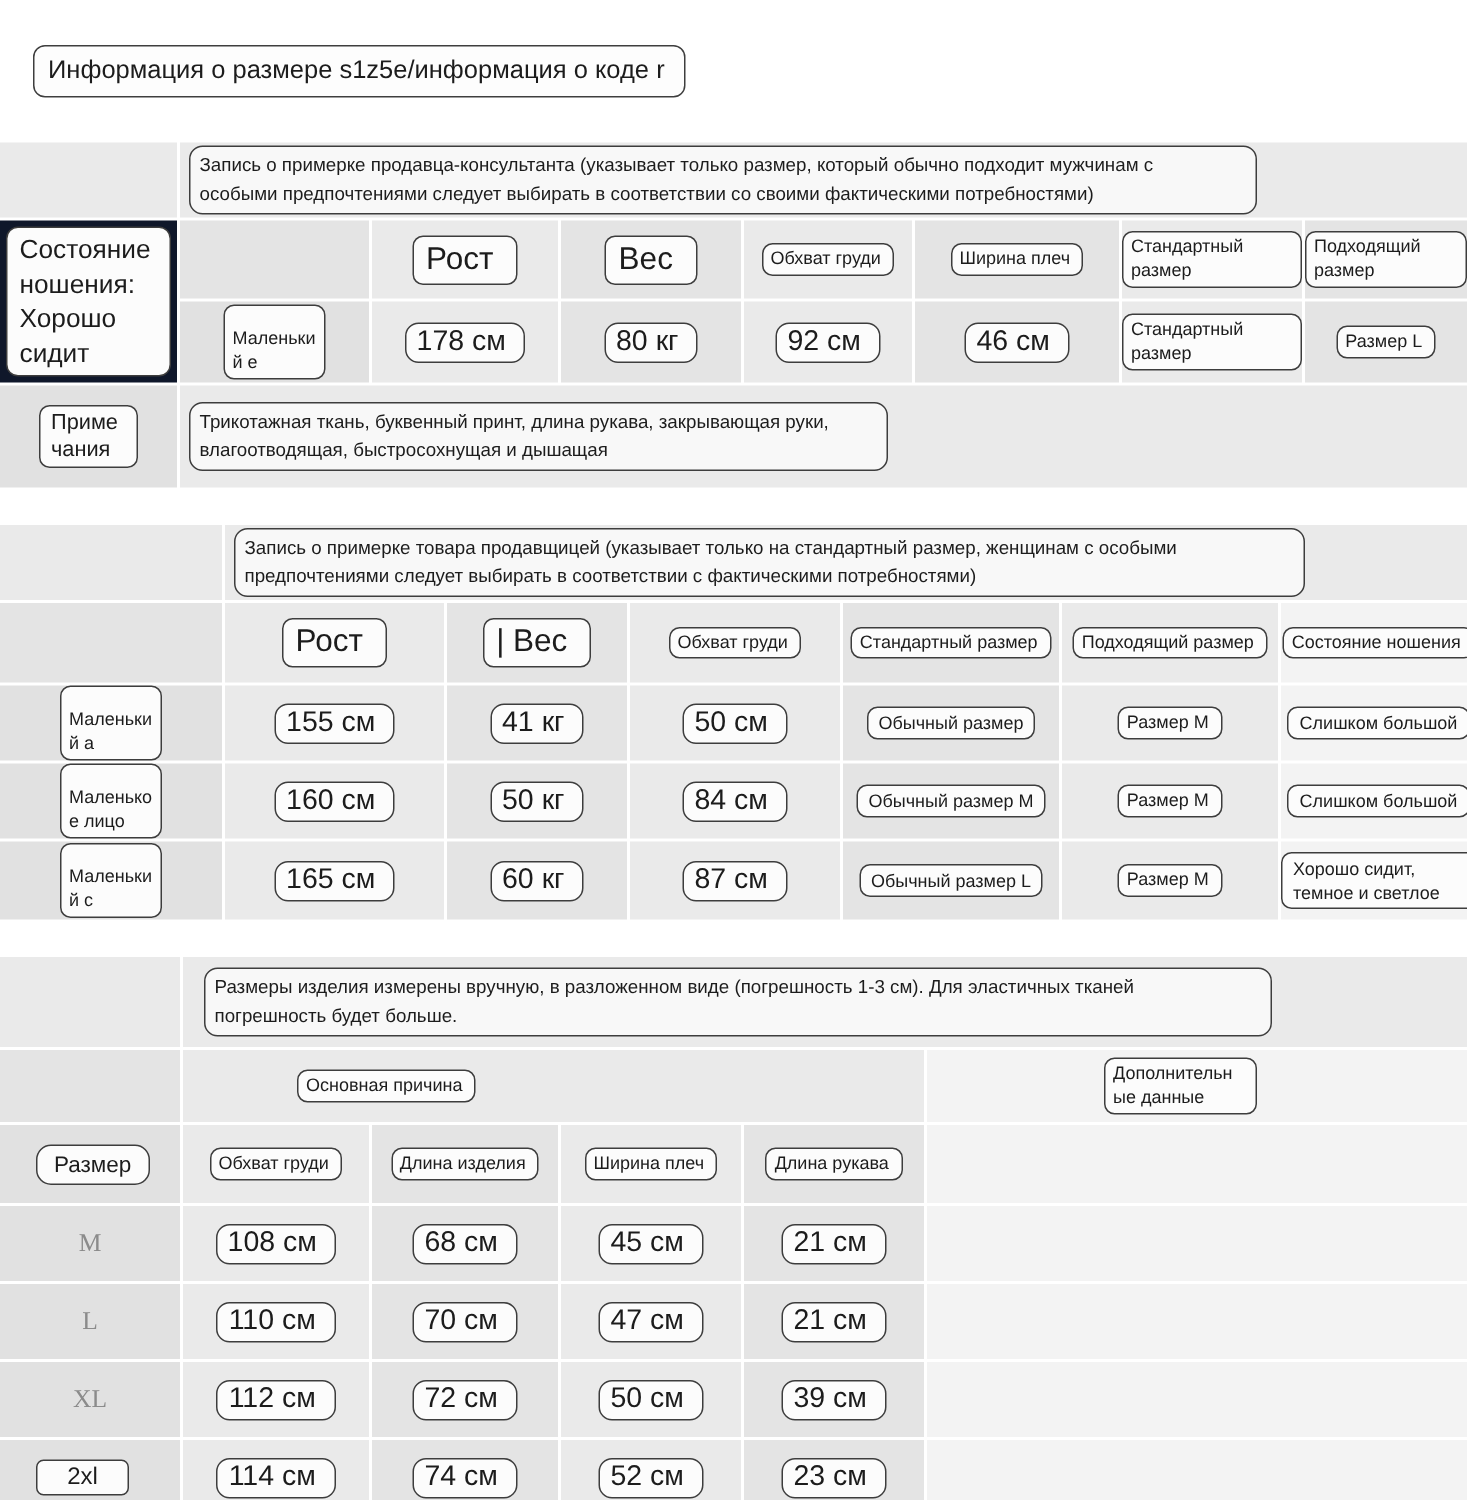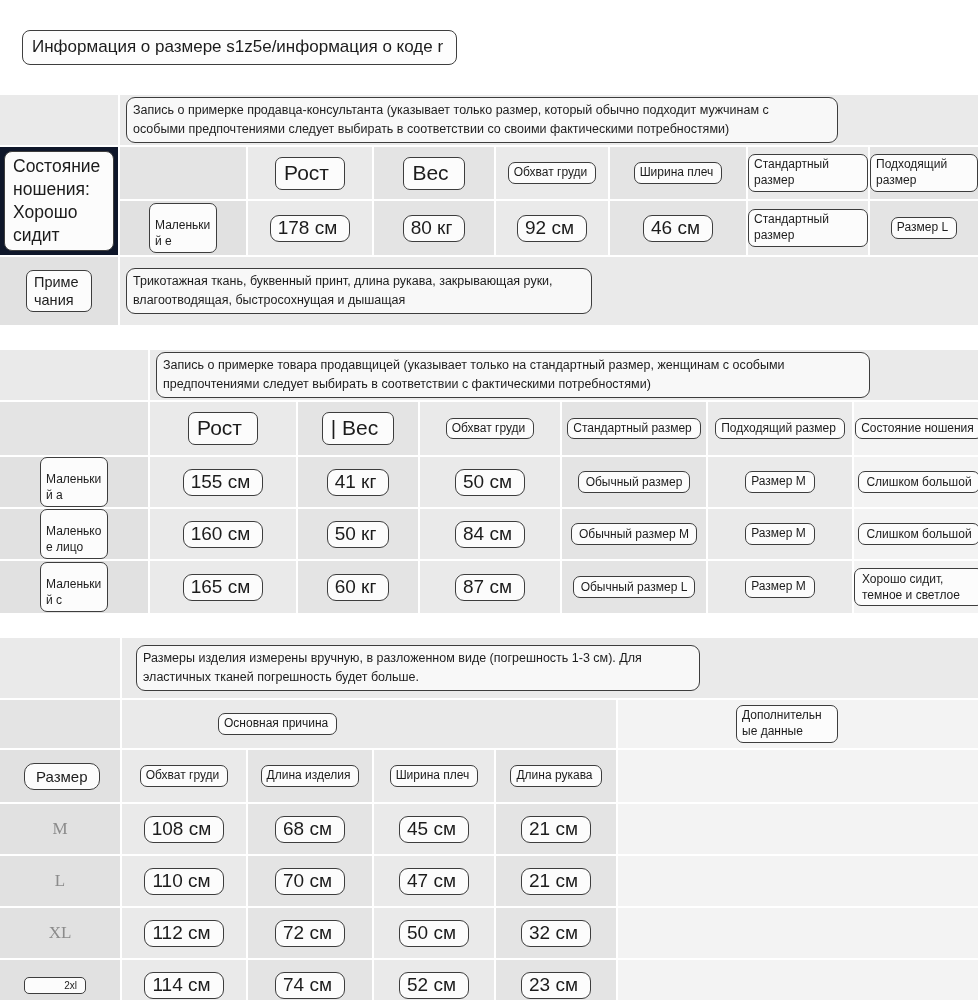--- a/index.html
+++ b/index.html
@@ -14,21 +14,21 @@
   .box{display:inline-block;background:#fcfcfc;border:1.4px solid #3d3d3d;border-radius:7px;box-sizing:border-box;}
   .box.big{font-size:21px;padding:3px 15px 4px 8px;font-weight:500;}
   .box.val{font-size:19px;padding:1px 12px 2px 7px;font-weight:500;border-radius:9px;}
   .box.small{font-size:12px;padding:2px 8px 2px 5px;line-height:1.3;text-align:left;min-width:78px;}
   .box.rowlabel{font-size:12px;padding:14px 4px 2px 5px;line-height:1.3;word-break:break-all;width:68px;text-align:left;}
   .box.tall{font-size:17.5px;line-height:1.32;padding:3px 8px;width:110px;text-align:left;border-radius:8px;}
   .box.cond{font-size:12px;padding:2px 7px;line-height:1.35;text-align:left;min-width:96px;}
   .box.cond.wide{min-width:130px;}
   .box.notes-label{font-size:14.5px;padding:2px 7px;line-height:1.25;word-break:break-all;width:66px;text-align:left;}
   .box.size-hd{font-size:15px;padding:4px 11px;border-radius:10px;}
-  .box.size2xl{font-size:10px;padding:2px 8px;width:62px;text-align:right;border-radius:5px;}
+  .box.size2xl{font-size:16px;padding:2px 8px;width:62px;text-align:center;border-radius:5px;}
   .note-box{border:1.2px solid #3d3d3d;border-radius:9px;background:rgba(253,253,253,.7);
     font-size:12.5px;line-height:1.5;padding:3px 25px 4px 6px;box-sizing:border-box;}
 
   
   .tbl{display:grid;gap:2px;background:#ffffff;margin-top:0;}
   .t1{grid-template-columns:118px 126px 124px 120px 112px 136px 120px 1fr;grid-template-rows:50px 52px 54px 68px;margin-top:30px;}
   .t2{grid-template-columns:148px 146px 120px 140px 144px 144px 1fr;grid-template-rows:50px 53px 50px 50px 52px;margin-top:25px;}
   .t3{grid-template-columns:120px 124px 124px 120px 120px 1fr;grid-template-rows:60px 48px 52px 50px 50px 50px 50px;margin-top:25px;}
 
   .cell{background:#eaeaea;display:flex;align-items:center;justify-content:center;box-sizing:border-box;}
@@ -202,25 +202,25 @@
     <div class="cell lite">
         <span class="box cond wide">Хорошо сидит, темное и светлое</span>
       </div>
   </section>
 
   
   <section class="tbl t3">
 
     <div class="cell"></div>
     <div class="cell span-rest notecell" style="padding-left:14px">
-      <div class="note-box" style="width:564px">Размеры изделия измерены вручную, в разложенном виде (погрешность 1-3 см). Для эластичных тканей погрешность будет больше.</div>
+      <div class="note-box" style="width:712px">Размеры изделия измерены вручную, в разложенном виде (погрешность 1-3 см). Для эластичных тканей погрешность будет больше.</div>
     </div>
 
     <div class="cell alt"></div>
-    <div class="cell left" style="grid-column:2 / span 4;padding-left:96px">
+    <div class="cell left" style="grid-column:2 / span 4;padding-left:76px">
       <span class="box small" style="min-width:92px">Основная причина</span>
     </div>
     <div class="cell left lite" style="padding-left:118px">
       <span class="box small" style="width:102px;word-break:break-all">Дополнительные данные</span>
     </div>
 
     <div class="cell cl left" style="padding-left:24px">
         <span class="box size-hd">Размер</span>
       </div>
     <div class="cell">
@@ -277,21 +277,21 @@
     <div class="cell">
         <span class="box val">112 см</span>
       </div>
     <div class="cell alt">
         <span class="box val">72 см</span>
       </div>
     <div class="cell">
         <span class="box val">50 см</span>
       </div>
     <div class="cell alt">
-        <span class="box val">32 см</span>
+        <span class="box val">39 см</span>
       </div>
     <div class="cell lite"></div>
 
     <div class="cell cl left" style="padding-left:24px">
         <span class="box size2xl">2xl</span>
       </div>
     <div class="cell">
         <span class="box val">114 см</span>
       </div>
     <div class="cell alt">

